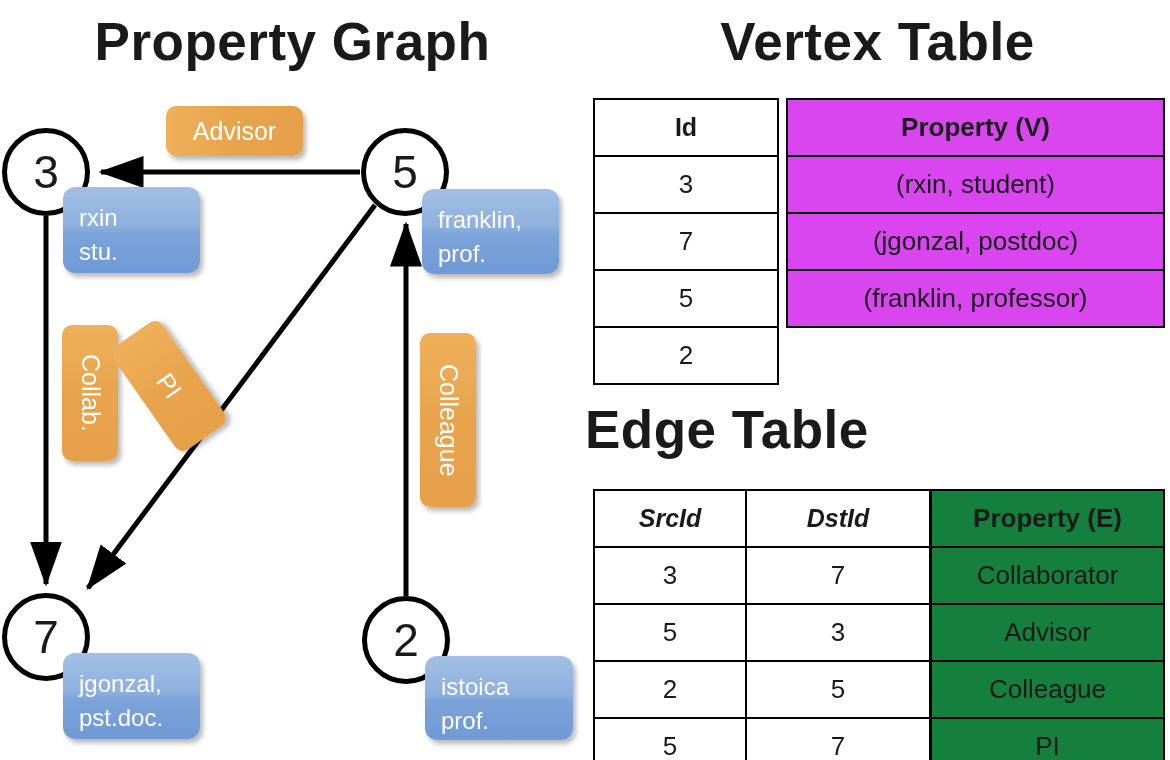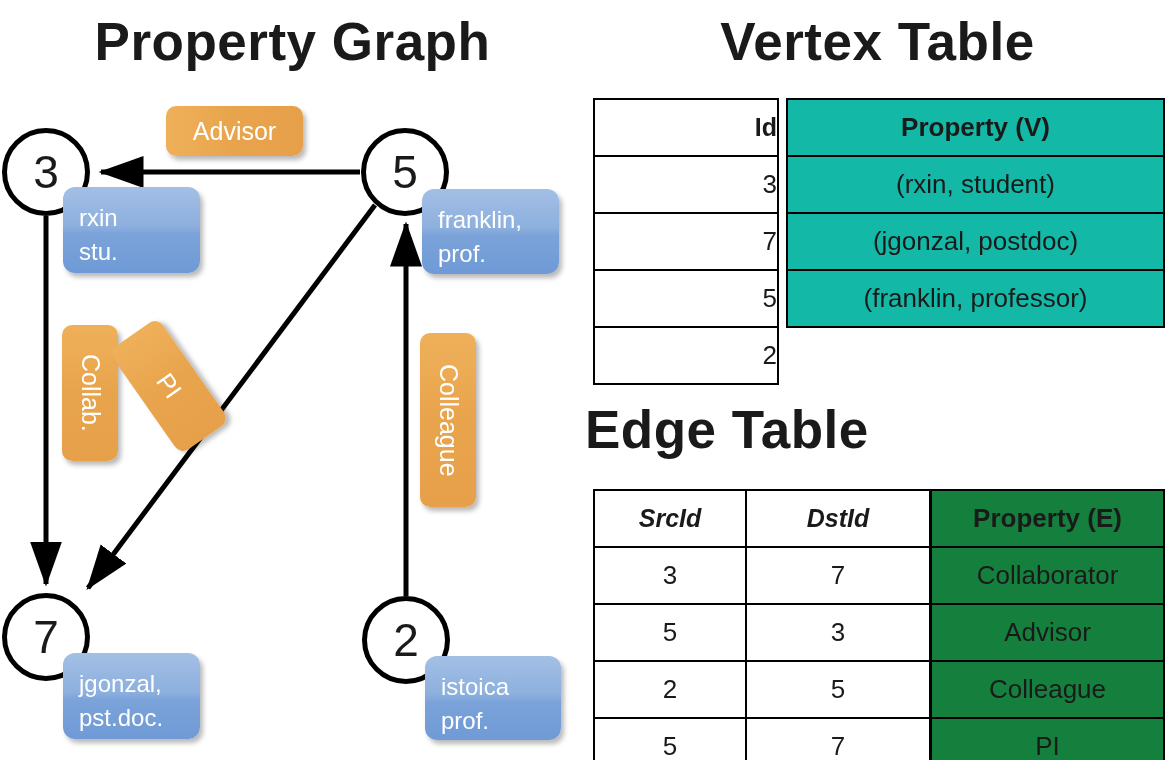--- a/index.html
+++ b/index.html
@@ -88,21 +88,21 @@
     line-height: 34px;
     font-weight: 400;
     padding: 14px 0 0 16px;
     box-sizing: border-box;
     z-index: 4;
     font-family: "Liberation Sans", sans-serif;
   }
   #prop-rxin     { left: 63px;  top: 187px; width: 137px; height: 86px; }
   #prop-franklin { left: 422px; top: 189px; width: 137px; height: 85px; }
   #prop-jgonzal  { left: 63px;  top: 653px; width: 137px; height: 86px; }
-  #prop-istoica  { left: 425px; top: 656px; width: 136px; height: 84px; }
+  #prop-istoica  { left: 425px; top: 656px; width: 148px; height: 84px; }
   .prop-line { display: block; }
 
   
   .edge-label {
     position: absolute;
     border-radius: 10px;
     background: linear-gradient(to right, #efb05a 0%, #e8a44c 50%, #e7a04a 100%);
     box-shadow: 3px 4px 5px rgba(0,0,0,0.28);
     color: #ffffff;
     font-size: 25px;
@@ -161,31 +161,30 @@
     font-weight: bold;
   }
 
   
   #vertex-table-id {
     left: 593px; top: 98px; width: 186px;
   }
   #vertex-table-id td, #vertex-table-id th {
     height: 55px;
     font-size: 26px;
-    text-align: right;
   }
   #vertex-table-id th { font-size: 25px; }
 
   #vertex-table-prop {
     left: 786px; top: 98px; width: 379px;
   }
   #vertex-table-prop td, #vertex-table-prop th {
     height: 55px;
     font-size: 26px;
-    background: #14b8a6;
+    background: #d946ef;
   }
   #vertex-table-prop th { font-size: 26px; }
 
   
   #edge-table-ids {
     left: 593px; top: 489px; width: 332px;
   }
   #edge-table-ids td, #edge-table-ids th {
     height: 55px;
     font-size: 26px;

